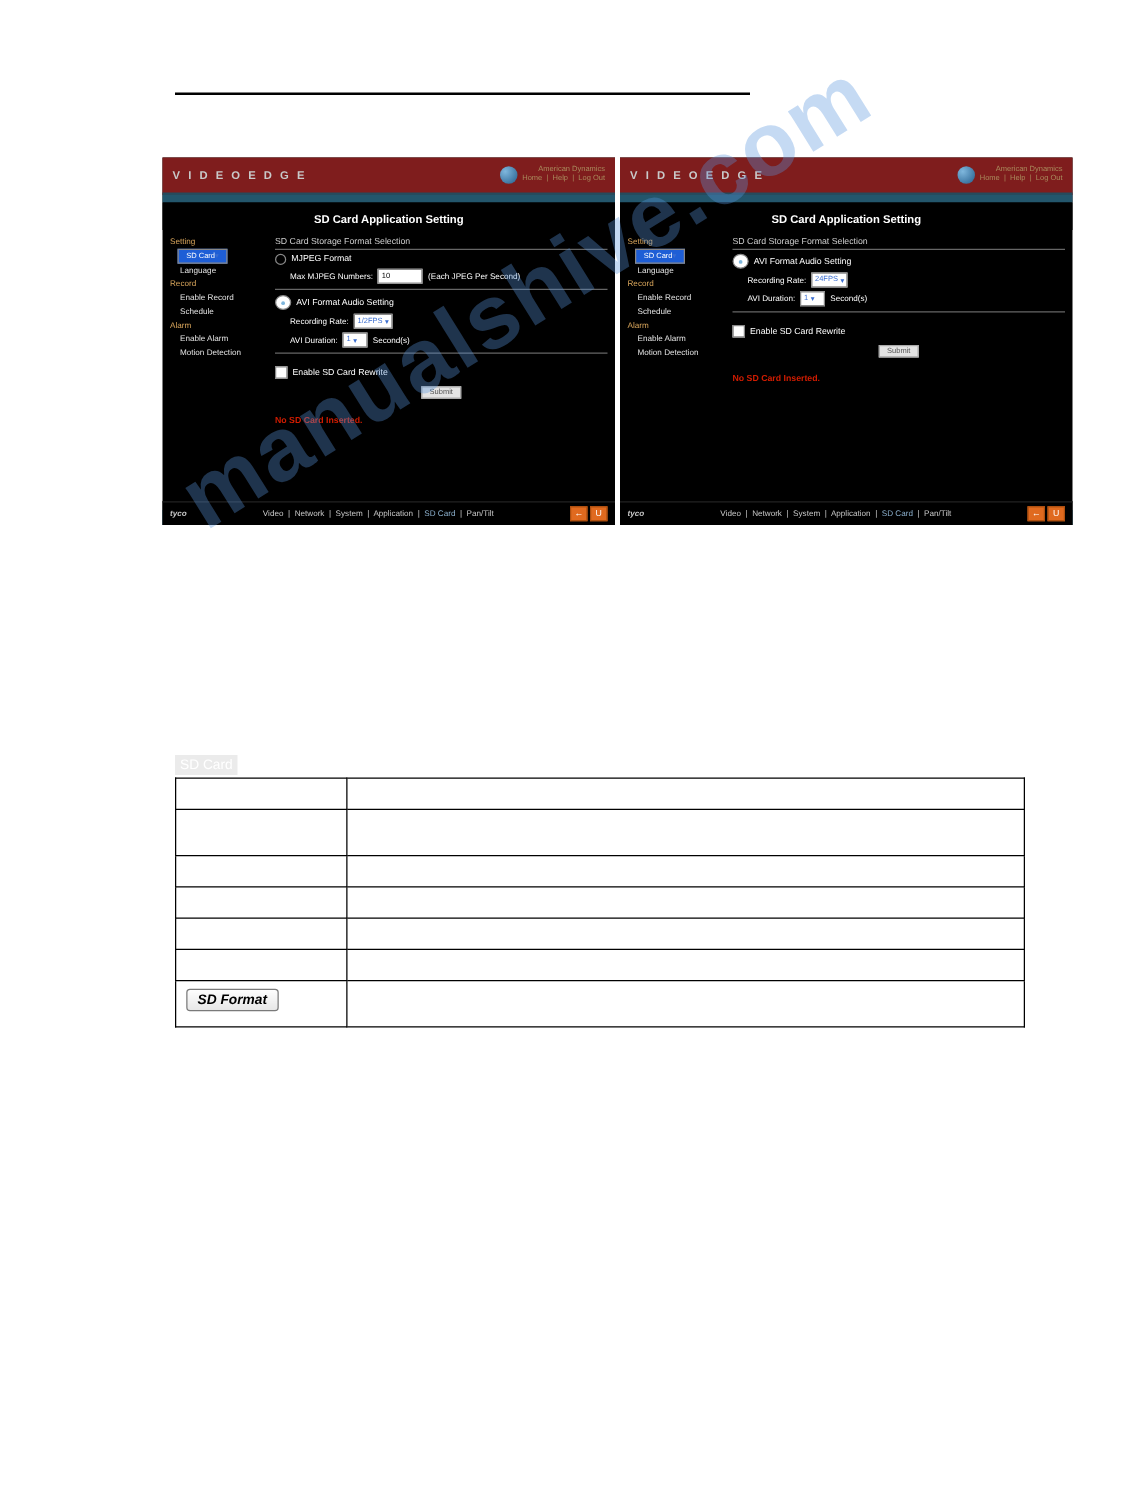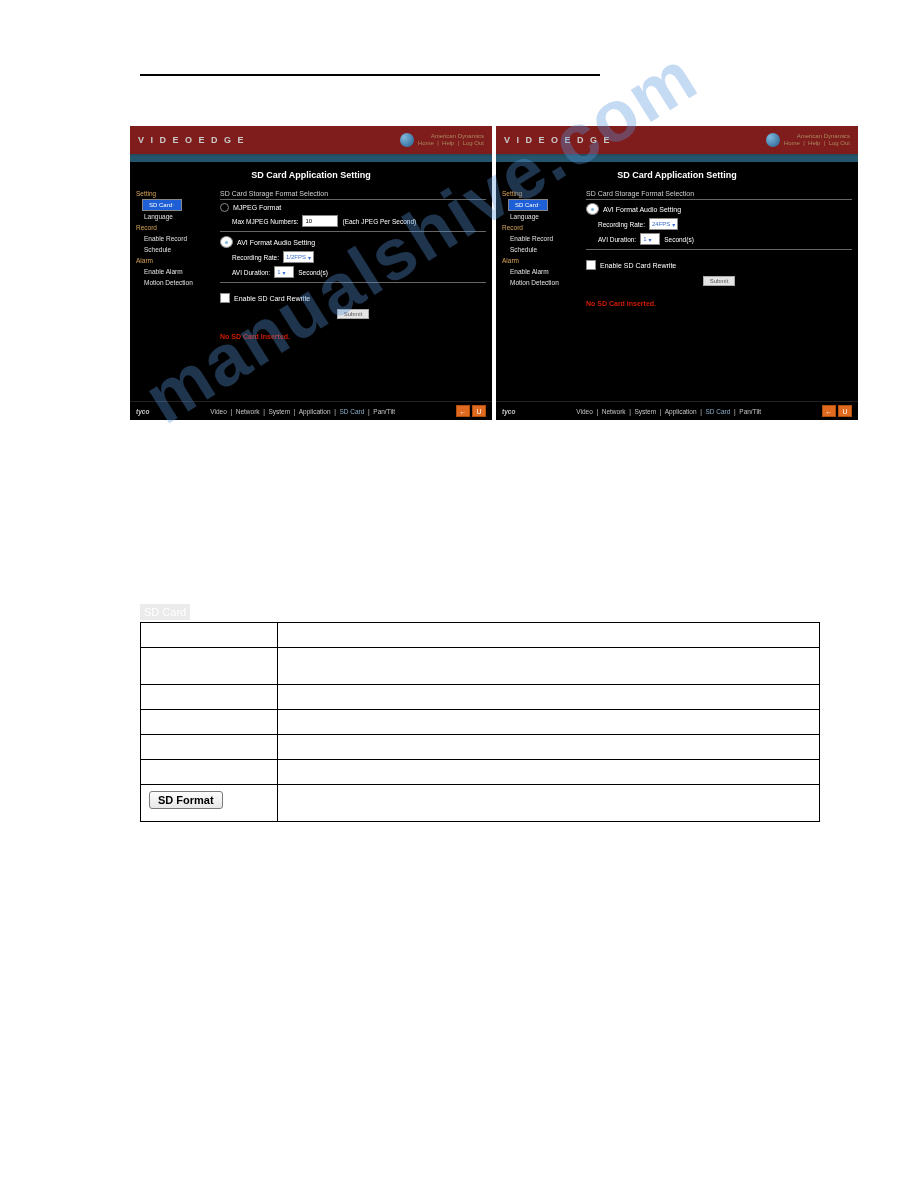--- a/index.html
+++ b/index.html
@@ -209,20 +209,21 @@
     width: 680px;
     font-size: 11px;
   }
   table.spec td {
     border: 1px solid #000;
     padding: 6px 8px;
     vertical-align: top;
   }
   table.spec td:first-child {
     width: 120px;
+    font-style: italic;
   }
   .sdformat-btn {
     display:inline-block;
     border:1px solid #7a7a7a;
     border-radius:3px;
     background:linear-gradient(#fdfdfd,#e7e7e7);
     padding:2px 8px;
     font-size:11px;
     font-weight:bold;
     font-family: Arial, sans-serif;

